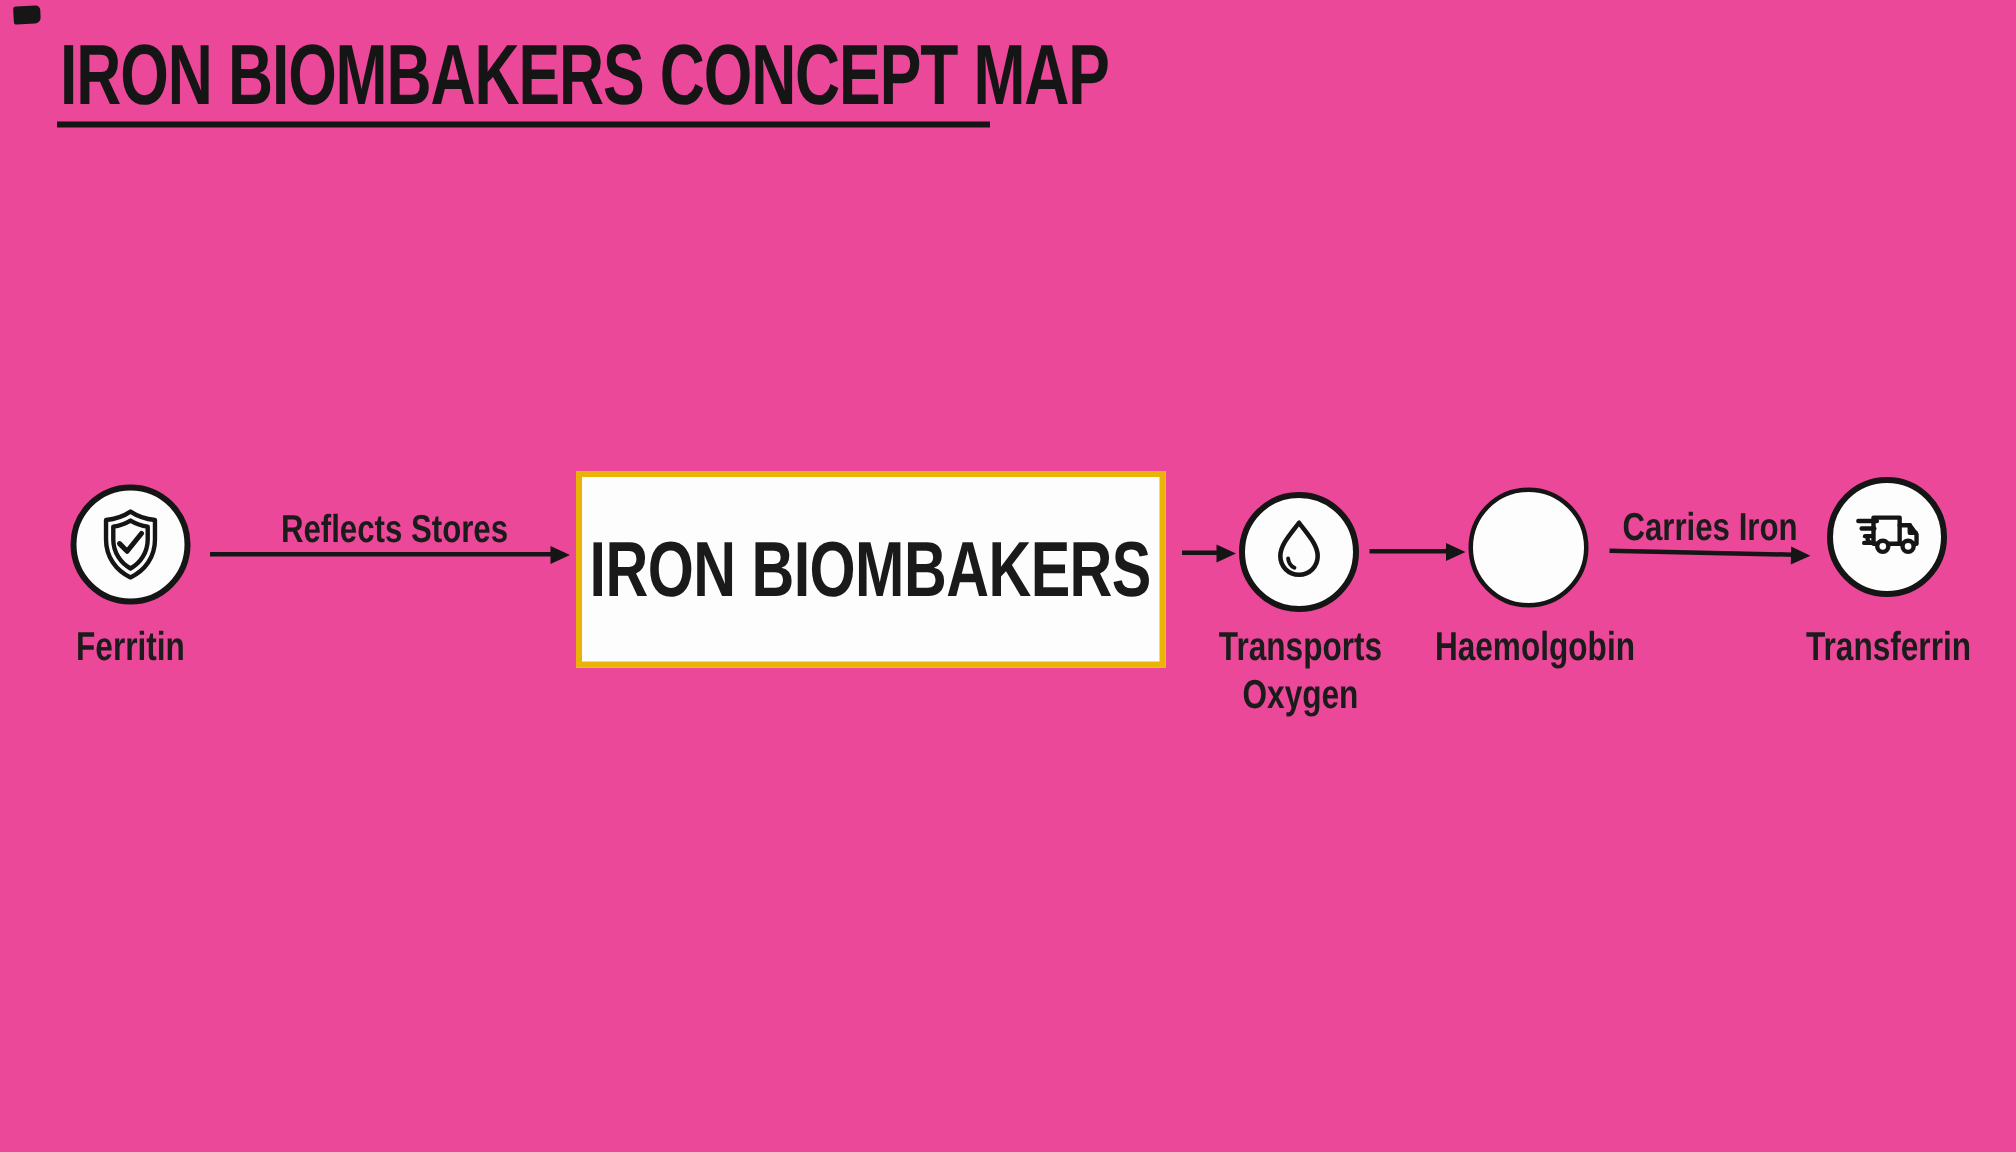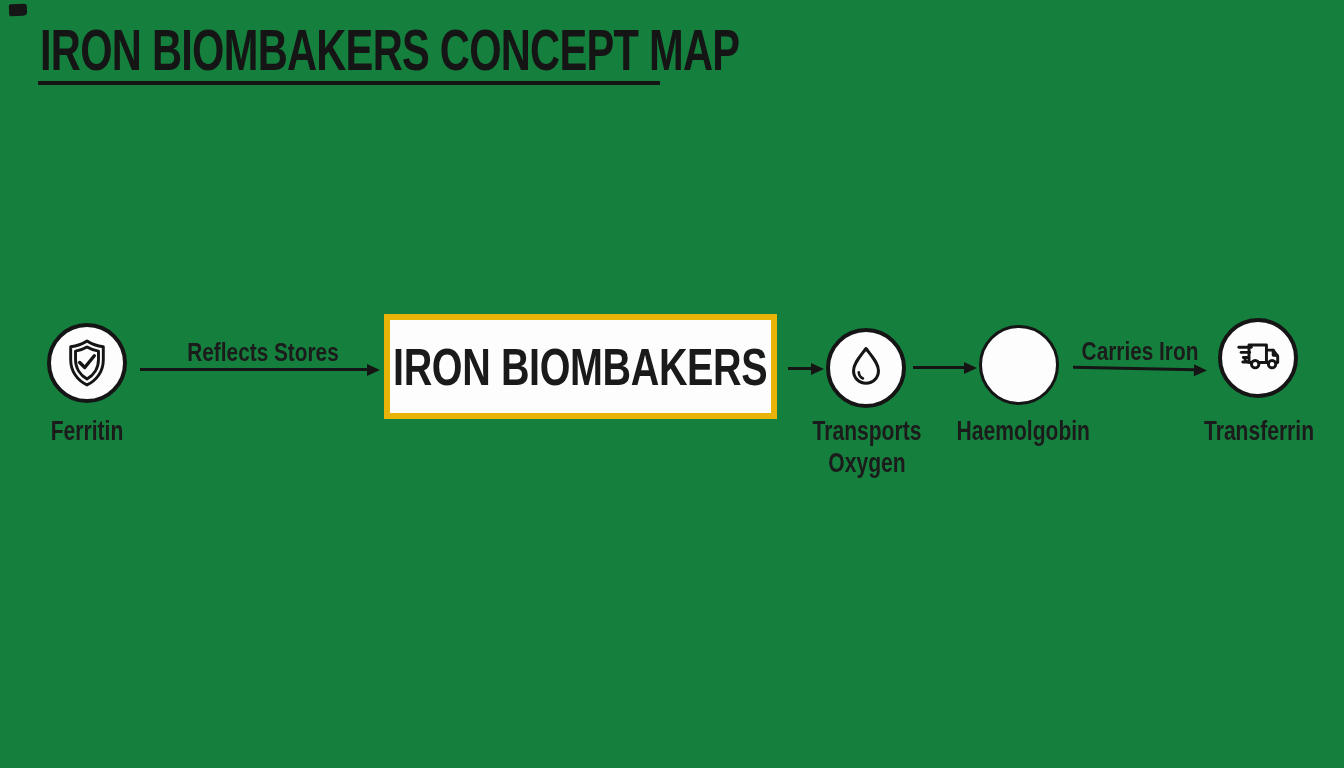--- a/index.html
+++ b/index.html
@@ -8,21 +8,21 @@
     width: 1344px;
     height: 768px;
     overflow: hidden;
     background: #fdfdfd;
     font-family: "Liberation Sans", sans-serif;
   }
   .canvas {
     position: relative;
     width: 1344px;
     height: 768px;
-    background: #15803d;
+    background: #ec4899;
     color: #171717;
   }
   .smudge {
     position: absolute;
     left: 9px; top: 4px;
     width: 18px; height: 12px;
     background: #161616;
     border-radius: 2px 3px 4px 2px;
     transform: rotate(-3deg);
   }
@@ -52,23 +52,23 @@
     border: 4px solid #151515;
     border-radius: 50%;
     background: #fdfdfd;
     display: flex;
     align-items: center;
     justify-content: center;
   }
   .center-box {
     position: absolute;
     left: 384px; top: 314px;
-    width: 393px; height: 105px;
+    width: 393px; height: 131px;
     box-sizing: border-box;
-    border: 6px solid #eab308;
+    border: 4px solid #eab308;
     background: #fdfdfd;
     display: flex;
     align-items: center;
     justify-content: center;
   }
   .center-box .box-label {
     font-size: 52px;
     font-weight: 700;
     letter-spacing: -0.5px;
     color: #1a1a1a;

